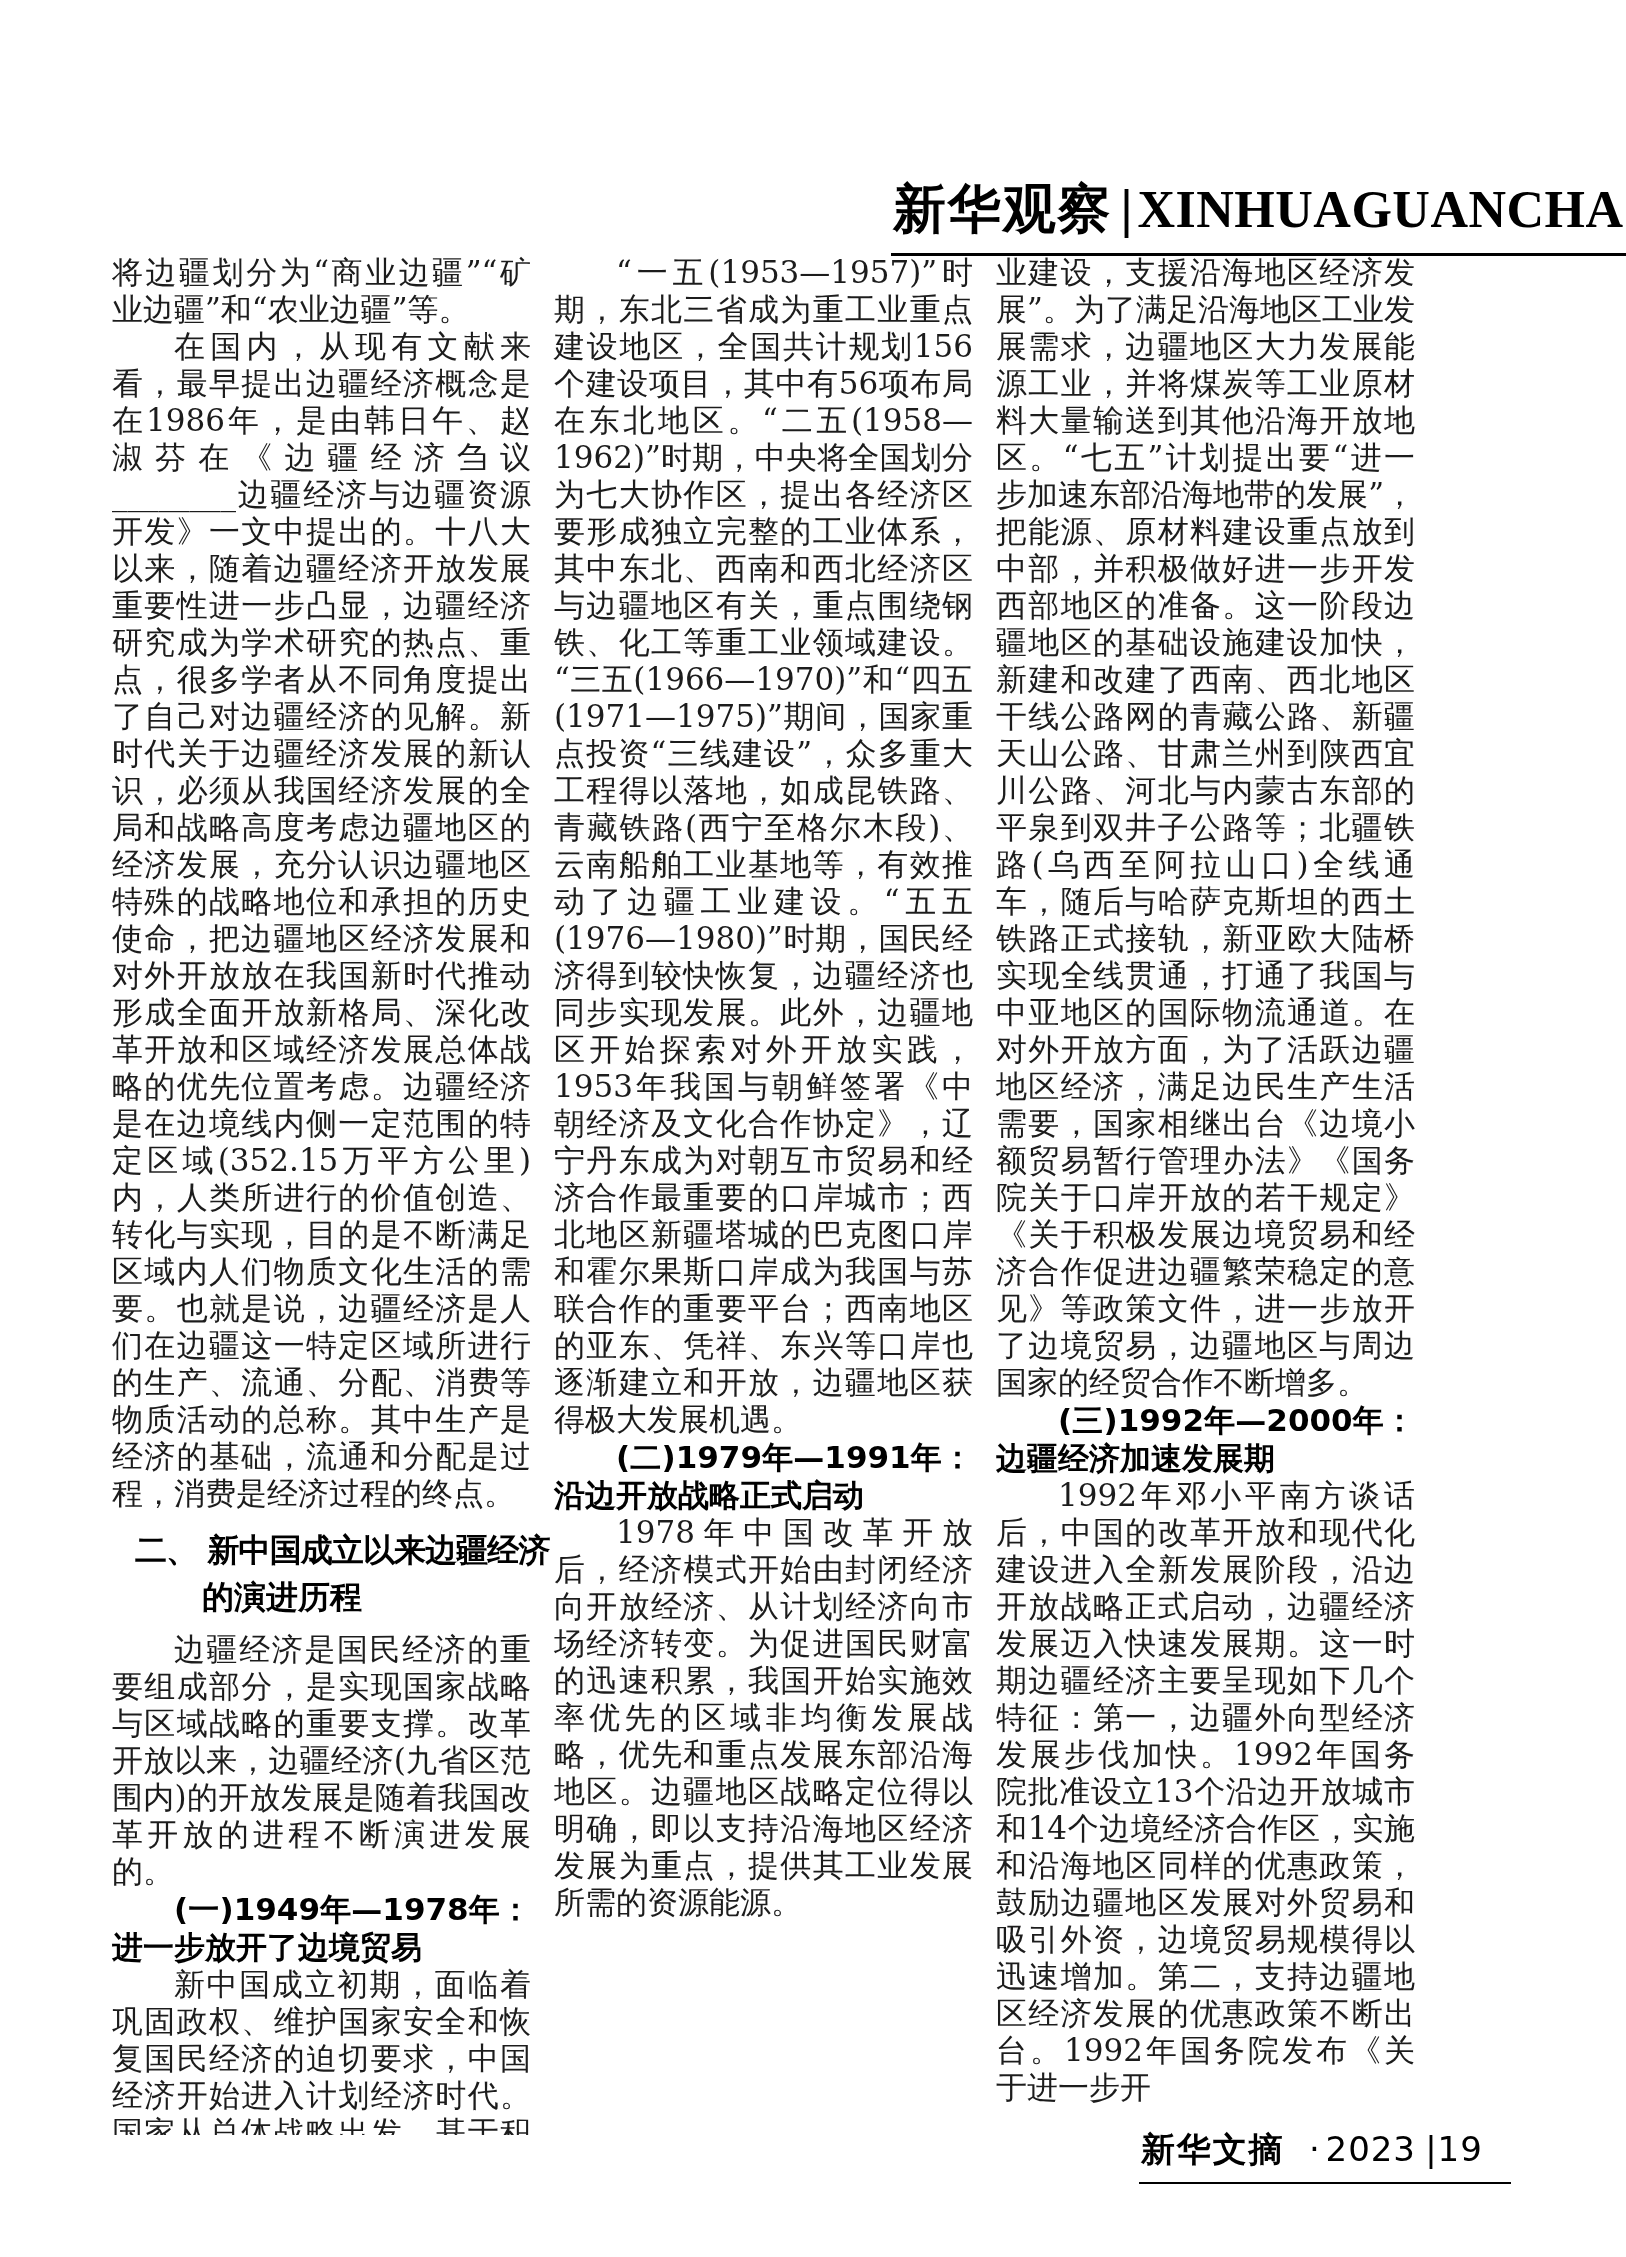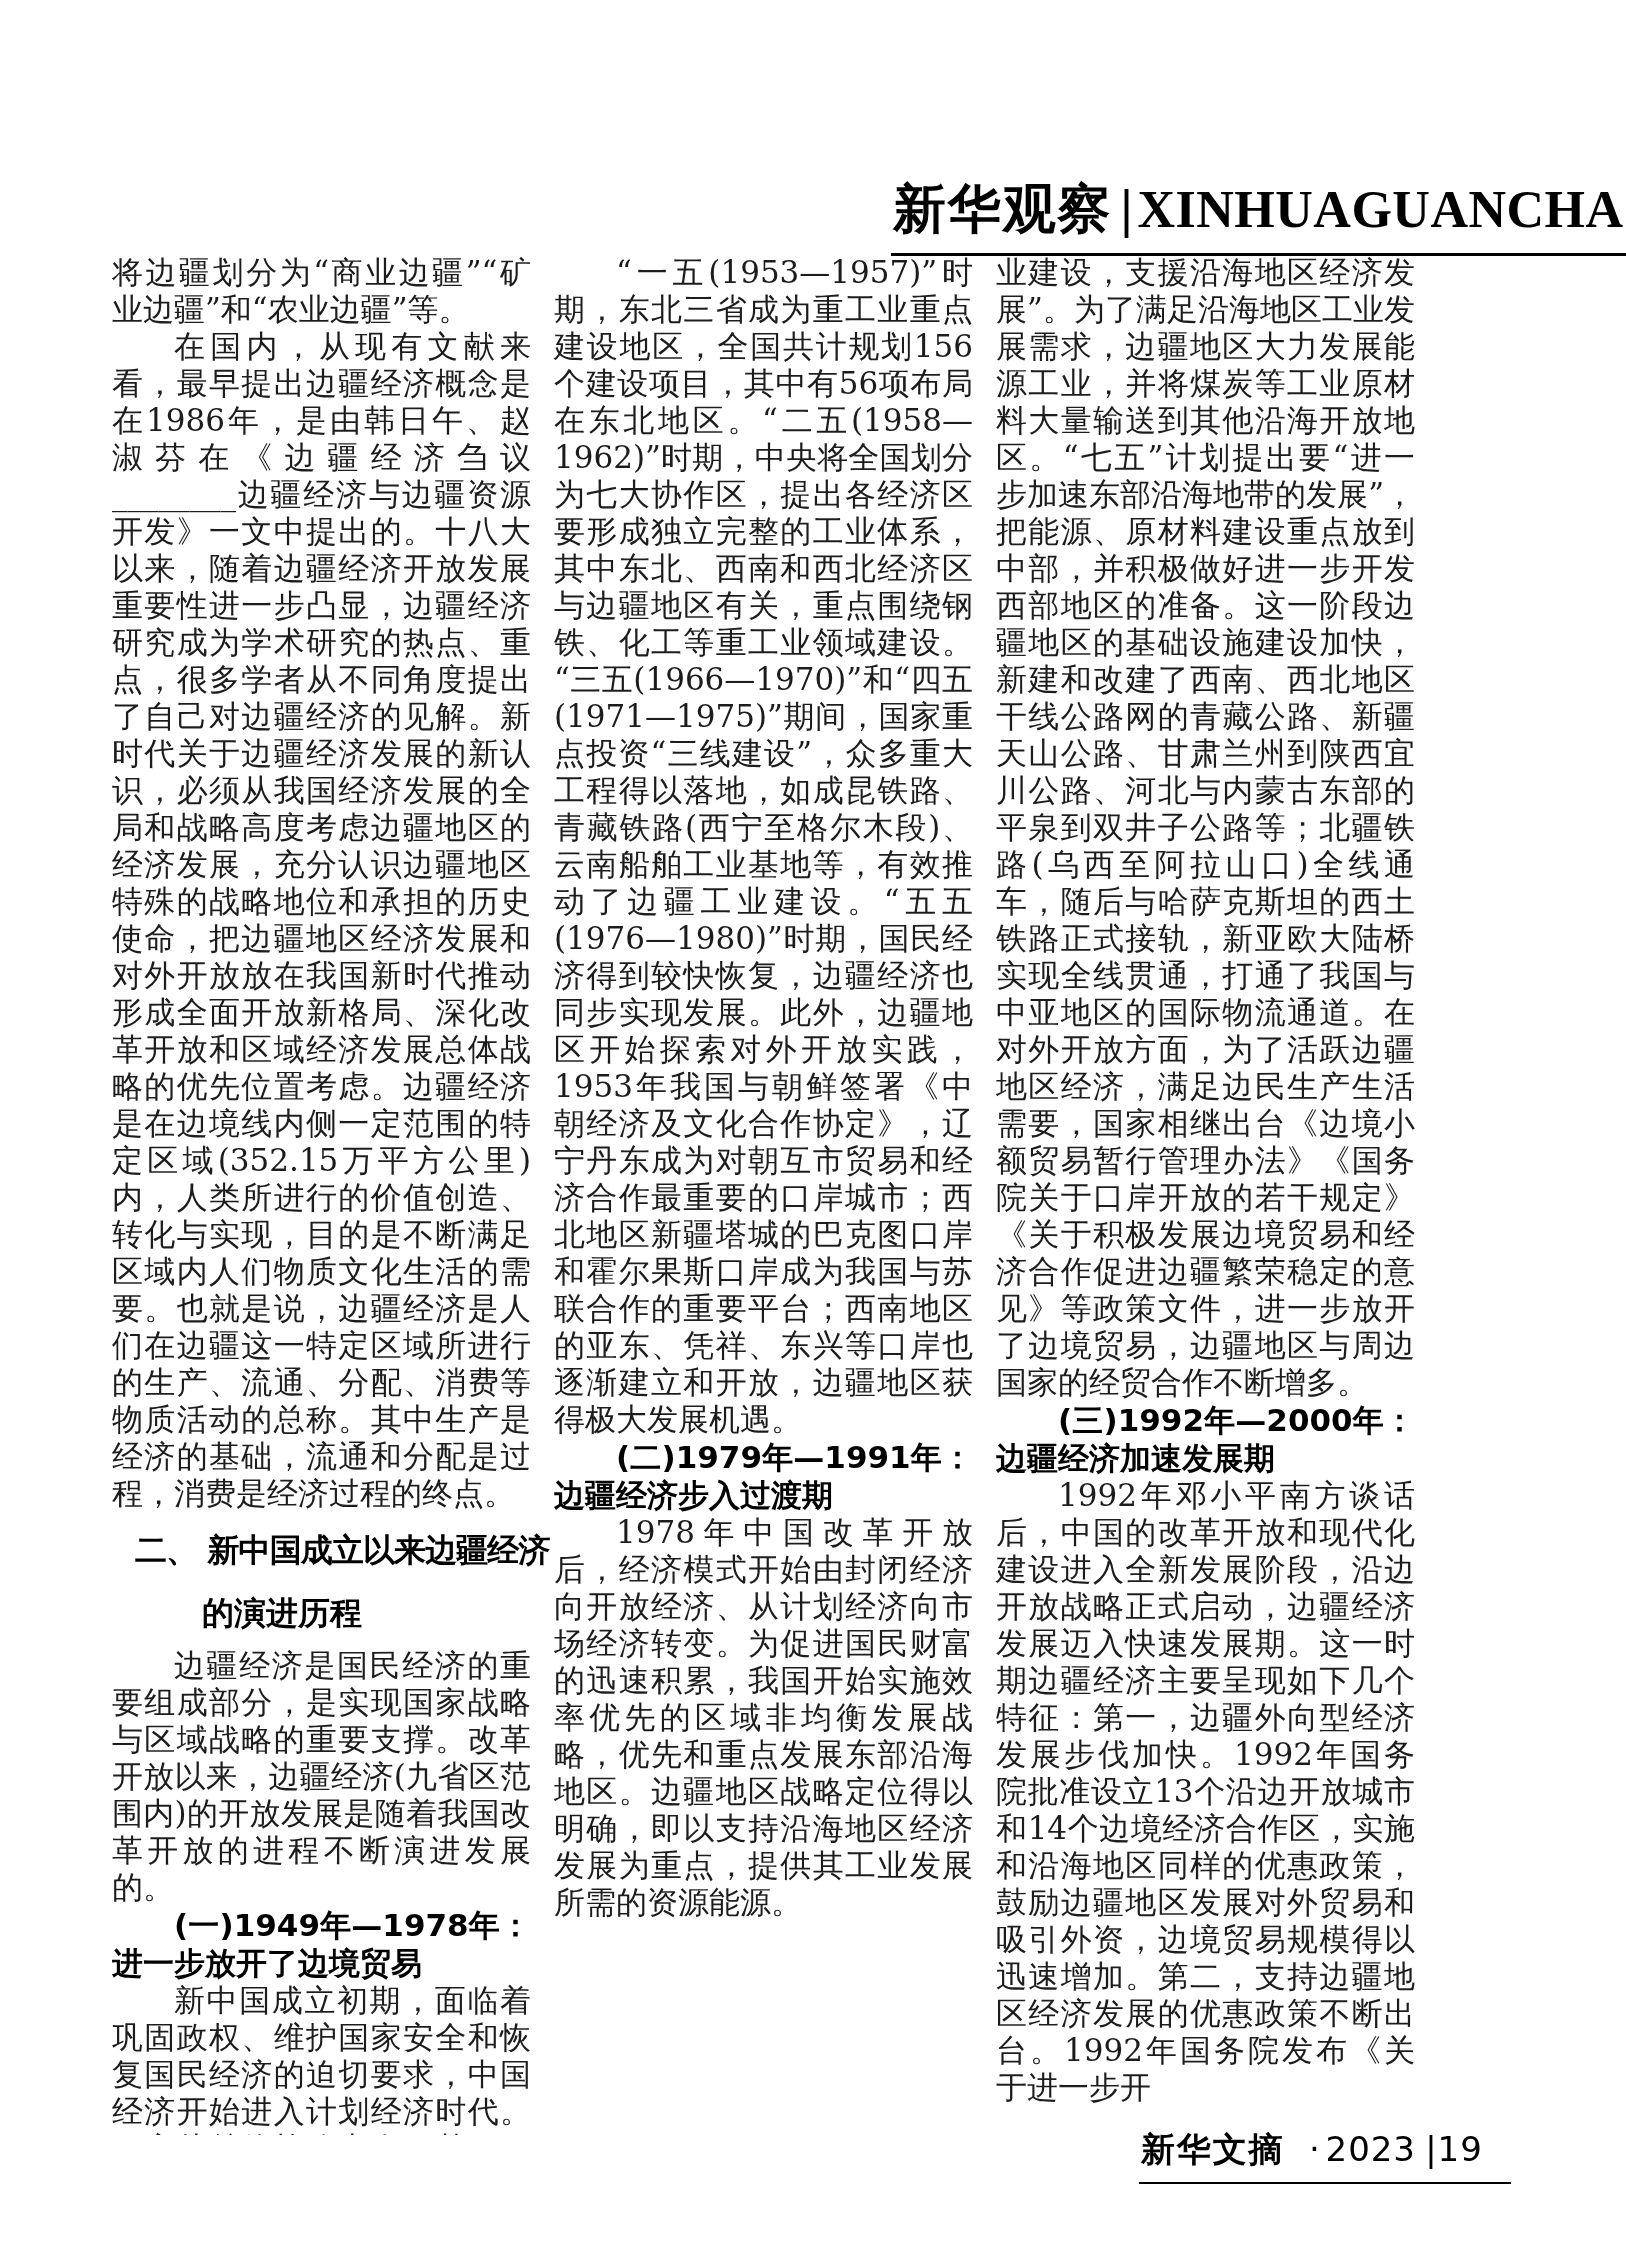--- a/index.html
+++ b/index.html
@@ -43,21 +43,21 @@
   .para { text-indent:2em; }
   .cont { text-indent:0; }
   .gap  { margin-top:17px !important; }
   .h2 {
     font-family:"DejaVu Sans","Liberation Sans",sans-serif;
     font-weight:bold; color:#000;
     font-size:32px; line-height:47px;
     margin:15px 0 9.5px 0;
   }
   .h2-l1 { display:block; padding-left:23px; letter-spacing:-0.9px; white-space:nowrap; }
-  .h2-l2 { display:block; padding-left:90px;margin-top:16px; }
+  .h2-l2 { display:block; padding-left:90px; }
   .h3 {
     font-family:"DejaVu Sans","Liberation Sans",sans-serif;
     font-weight:bold; color:#000;
     font-size:31px; line-height:38px;
     text-indent:2em;
     margin:13.2px 0 3.8px 0;
   }
   
   .footer {
     position:absolute; top:2127px; left:1139px;
@@ -91,21 +91,21 @@
         <span class="h2-l1">二、 新中国成立以来边疆经济</span>
         <span class="h2-l2">的演进历程</span>
       </h2>
       <p class="para">边疆经济是国民经济的重要组成部分，是实现国家战略与区域战略的重要支撑。改革开放以来，边疆经济(九省区范围内)的开放发展是随着我国改革开放的进程不断演进发展的。</p>
       <p class="h3">(一)1949年—1978年：进一步放开了边境贸易</p>
       <p class="para">新中国成立初期，面临着巩固政权、维护国家安全和恢复国民经济的迫切要求，中国经济开始进入计划经济时代。国家从总体战略出发，基于积极防御思想和均衡地区经济发展的需要，将东部工业企业西迁、北迁至内陆和边疆地区，由此初步奠定边疆地区产业基础，边疆经济发展由此起步。</p>
     </div>
 
     <div class="col">
       <p class="para">“一五(1953—1957)”时期，东北三省成为重工业重点建设地区，全国共计规划156个建设项目，其中有56项布局在东北地区。“二五(1958—1962)”时期，中央将全国划分为七大协作区，提出各经济区要形成独立完整的工业体系，其中东北、西南和西北经济区与边疆地区有关，重点围绕钢铁、化工等重工业领域建设。“三五(1966—1970)”和“四五(1971—1975)”期间，国家重点投资“三线建设”，众多重大工程得以落地，如成昆铁路、青藏铁路(西宁至格尔木段)、云南船舶工业基地等，有效推动了边疆工业建设。“五五(1976—1980)”时期，国民经济得到较快恢复，边疆经济也同步实现发展。此外，边疆地区开始探索对外开放实践，1953年我国与朝鲜签署《中朝经济及文化合作协定》，辽宁丹东成为对朝互市贸易和经济合作最重要的口岸城市；西北地区新疆塔城的巴克图口岸和霍尔果斯口岸成为我国与苏联合作的重要平台；西南地区的亚东、凭祥、东兴等口岸也逐渐建立和开放，边疆地区获得极大发展机遇。</p>
-      <p class="h3">(二)1979年—1991年：边疆经济步入过渡期</p>
+      <p class="h3">(二)1979年—1991年：沿边开放战略正式启动</p>
       <p class="para">1978年中国改革开放后，经济模式开始由封闭经济向开放经济、从计划经济向市场经济转变。为促进国民财富的迅速积累，我国开始实施效率优先的区域非均衡发展战略，优先和重点发展东部沿海地区。边疆地区战略定位得以明确，即以支持沿海地区经济发展为重点，提供其工业发展所需的资源能源。</p>
 
     </div>
 
     <div class="col">
       <p class="cont">业建设，支援沿海地区经济发展”。为了满足沿海地区工业发展需求，边疆地区大力发展能源工业，并将煤炭等工业原材料大量输送到其他沿海开放地区。“七五”计划提出要“进一步加速东部沿海地带的发展”，把能源、原材料建设重点放到中部，并积极做好进一步开发西部地区的准备。这一阶段边疆地区的基础设施建设加快，新建和改建了西南、西北地区干线公路网的青藏公路、新疆天山公路、甘肃兰州到陕西宜川公路、河北与内蒙古东部的平泉到双井子公路等；北疆铁路(乌西至阿拉山口)全线通车，随后与哈萨克斯坦的西土铁路正式接轨，新亚欧大陆桥实现全线贯通，打通了我国与中亚地区的国际物流通道。在对外开放方面，为了活跃边疆地区经济，满足边民生产生活需要，国家相继出台《边境小额贸易暂行管理办法》《国务院关于口岸开放的若干规定》《关于积极发展边境贸易和经济合作促进边疆繁荣稳定的意见》等政策文件，进一步放开了边境贸易，边疆地区与周边国家的经贸合作不断增多。</p>
       <p class="h3">(三)1992年—2000年：边疆经济加速发展期</p>
       <p class="para">1992年邓小平南方谈话后，中国的改革开放和现代化建设进入全新发展阶段，沿边开放战略正式启动，边疆经济发展迈入快速发展期。这一时期边疆经济主要呈现如下几个特征：第一，边疆外向型经济发展步伐加快。1992年国务院批准设立13个沿边开放城市和14个边境经济合作区，实施和沿海地区同样的优惠政策，鼓励边疆地区发展对外贸易和吸引外资，边境贸易规模得以迅速增加。第二，支持边疆地区经济发展的优惠政策不断出台。1992年国务院发布《关于进一步开</p>
     </div>
 

